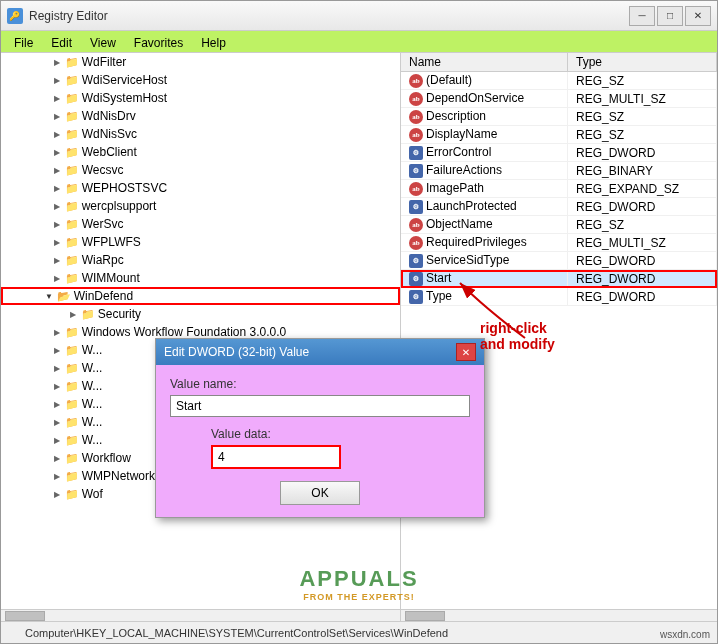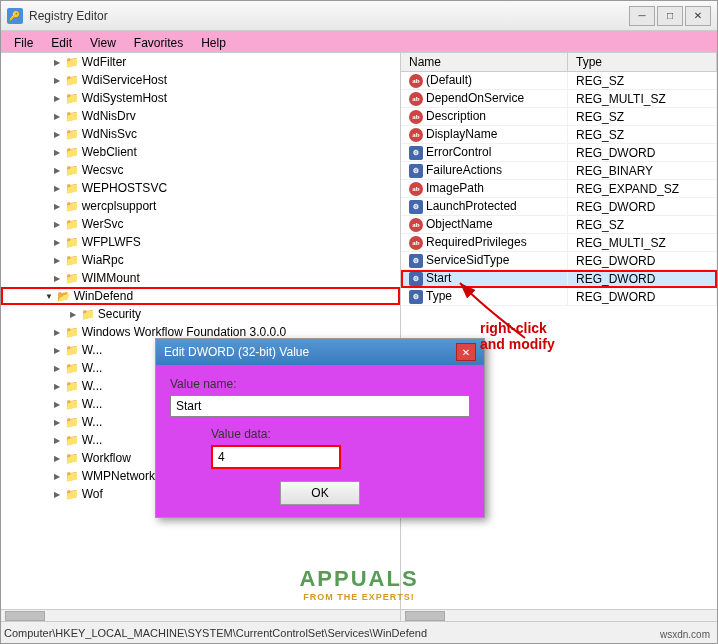--- a/index.html
+++ b/index.html
@@ -62,21 +62,21 @@
       cursor: pointer;
       display: flex;
       align-items: center;
       justify-content: center;
       font-size: 10px;
       color: #333;
     }
 
     
     .menu-bar {
-      background: #f9a8d4;
+      background: #bef264;
       border-bottom: 1px solid #ccc;
       display: flex;
       padding: 2px 4px;
       height: 22px;
     }
     .menu-item {
       padding: 2px 8px;
       cursor: pointer;
       border: 1px solid transparent;
     }
@@ -186,21 +186,21 @@
       border-radius: 2px;
     }
 
     
     .status-bar {
       height: 22px;
       background: #f0f0f0;
       border-top: 1px solid #ccc;
       display: flex;
       align-items: center;
-      padding: 0 3px;
+      padding: 0 24px;
       font-size: 11px;
       color: #333;
     }
 
     
     .tree-scroll::-webkit-scrollbar,
     .values-table::-webkit-scrollbar {
       width: 12px;
       height: 12px;
     }
@@ -222,21 +222,21 @@
       width: 718px;
       height: 644px;
       pointer-events: none;
       z-index: 100;
     }
     .dialog {
       position: absolute;
       top: 338px;
       left: 155px;
       width: 330px;
-      background: #d946ef;
+      background: #f0abfc;
       border: 1px solid #999;
       box-shadow: 3px 3px 8px rgba(0,0,0,0.4);
       pointer-events: all;
     }
     .dialog-title-bar {
       background: linear-gradient(to bottom, #5597d3, #3a7bbf);
       color: white;
       padding: 4px 8px;
       display: flex;
       justify-content: space-between;

